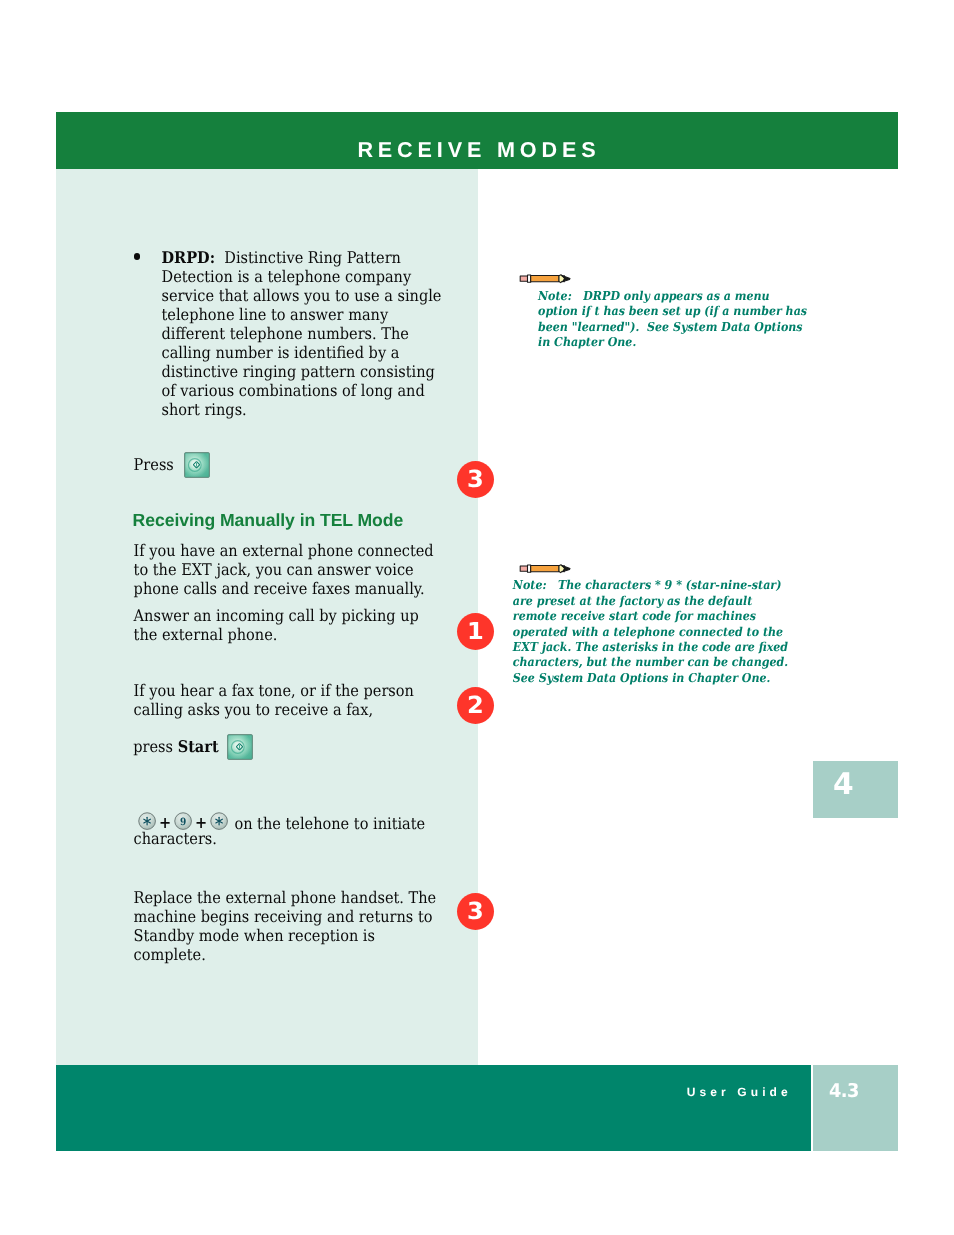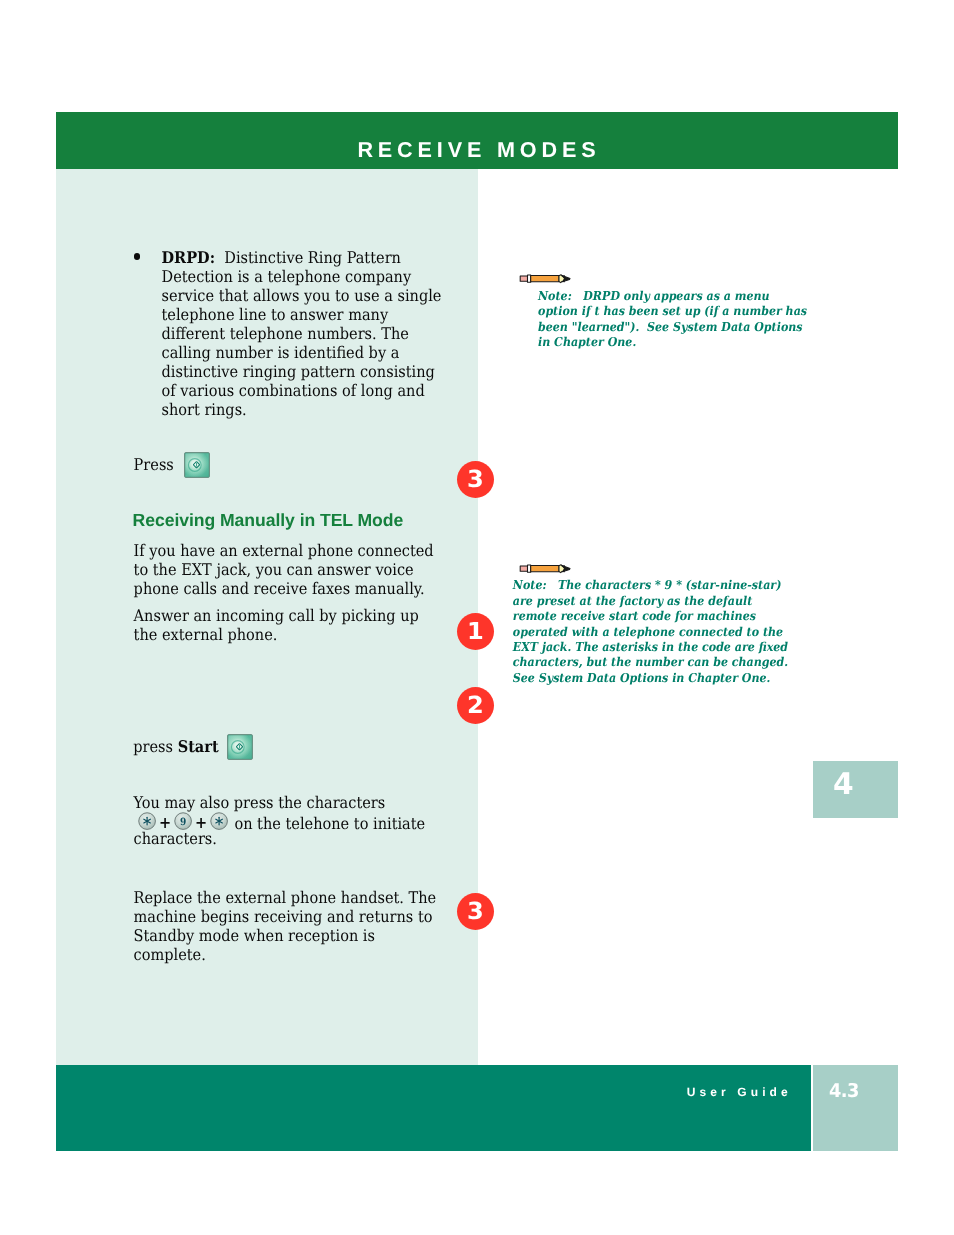--- a/index.html
+++ b/index.html
@@ -99,20 +99,22 @@
     </svg>
     </div>
 
   <div class="sect-head" style="left:132.6px;top:510.7px;">Receiving Manually in TEL Mode</div>
 
   <div class="btxt" style="left:133.6px;top:606.4px;">Answer an incoming call by picking up
 the external phone.</div>
   <div class="btxt" style="left:133.6px;top:541.4px;">If you have an external phone connected
 to the EXT jack, you can answer voice
 phone calls and receive faxes manually.</div>
+  <div class="btxt" style="left:133.6px;top:681.4px;">If you hear a fax tone, or if the person
+calling asks you to receive a fax,</div>
 
   <div class="btxt" style="left:133.3px;top:737.2px;"><span>press </span><b>Start</b></div>
   <div class="keysq" style="left:226.5px;top:734.2px;">
       <svg viewBox="0 0 53 53" width="26" height="26" preserveAspectRatio="none" xmlns="http://www.w3.org/2000/svg">
       <defs>
         <radialGradient id="kg2" cx="42%" cy="44%" r="56%">
           <stop offset="0%" stop-color="#f6fdfa"></stop>
           <stop offset="24%" stop-color="#d6efe4"></stop>
           <stop offset="56%" stop-color="#92d8bf"></stop>
           <stop offset="100%" stop-color="#54b99c"></stop>
@@ -126,21 +128,20 @@
       <rect x="1.4" y="1.4" width="50.2" height="50.2" rx="1.5" fill="url(#kg2)" stroke="#587f72" stroke-width="2.0"></rect>
       <rect x="3" y="3" width="47.5" height="47.5" rx="1" fill="url(#kl2)"></rect>
       <circle cx="22" cy="26.5" r="13" fill="none" stroke="#3aa98d" stroke-width="2.3" opacity="0.68"></circle>
       <g transform="rotate(45 25.5 26)">
         <rect x="20.8" y="21.3" width="9.4" height="9.4" rx="1.2" fill="none" stroke="#0d7d68" stroke-width="2"></rect>
       </g>
       <line x1="25.5" y1="22.2" x2="25.5" y2="29.8" stroke="#2e9d84" stroke-width="1.8"></line>
     </svg>
     </div>
 
-  <div class="btxt" style="left:133.6px;top:792.8px;">You may also press the characters</div>
   <div class="keyrd" style="left:138px;top:811.8px;">
       <svg viewBox="0 0 38 38" preserveAspectRatio="none" width="18.2" height="18.2" xmlns="http://www.w3.org/2000/svg">
       <defs>
           <radialGradient id="rk1" cx="40%" cy="32%" r="68%">
         <stop offset="0%" stop-color="#e3ece8"></stop>
             <stop offset="55%" stop-color="#cbdad5"></stop>
             <stop offset="100%" stop-color="#a9bdb7"></stop>
       </radialGradient>
         </defs>
       <ellipse cx="19" cy="19" rx="17.4" ry="17.4" fill="url(#rk1)" stroke="#64726f" stroke-width="1.9"></ellipse>

